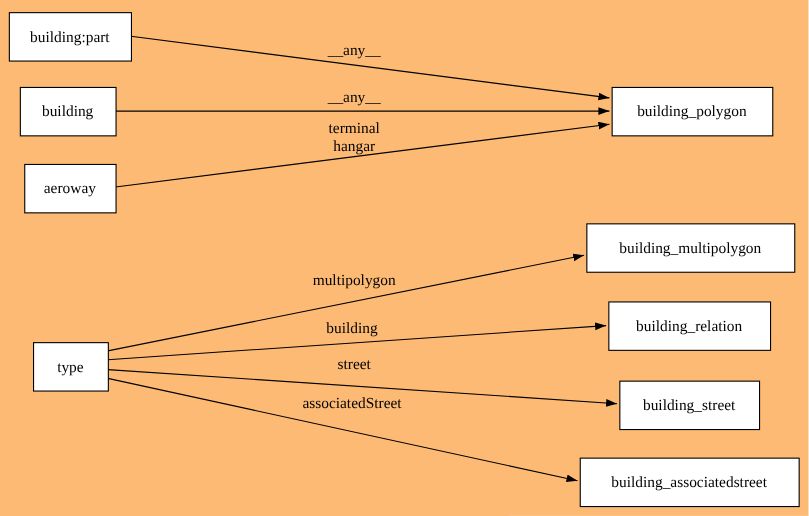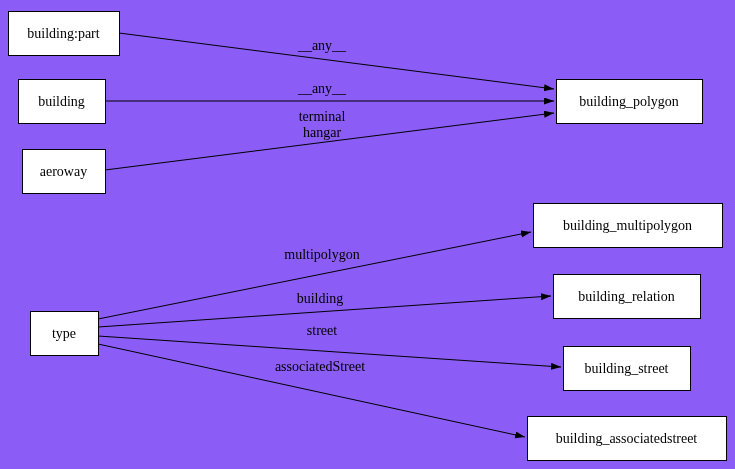--- a/index.html
+++ b/index.html
@@ -4,21 +4,21 @@
   <style>
     html, body {
       margin: 0;
       padding: 0;
       background: #ffffff;
     }
     .canvas-wrap {
       width: 735px;
       height: 469px;
       position: relative;
-      background: #8b5cf6;
+      background: #fdba74;
       overflow: hidden;
     }
     svg {
       display: block;
       font-family: "Liberation Serif", "DejaVu Serif", serif;
     }
     svg text {
       fill: #000000;
       user-select: none;
     }

